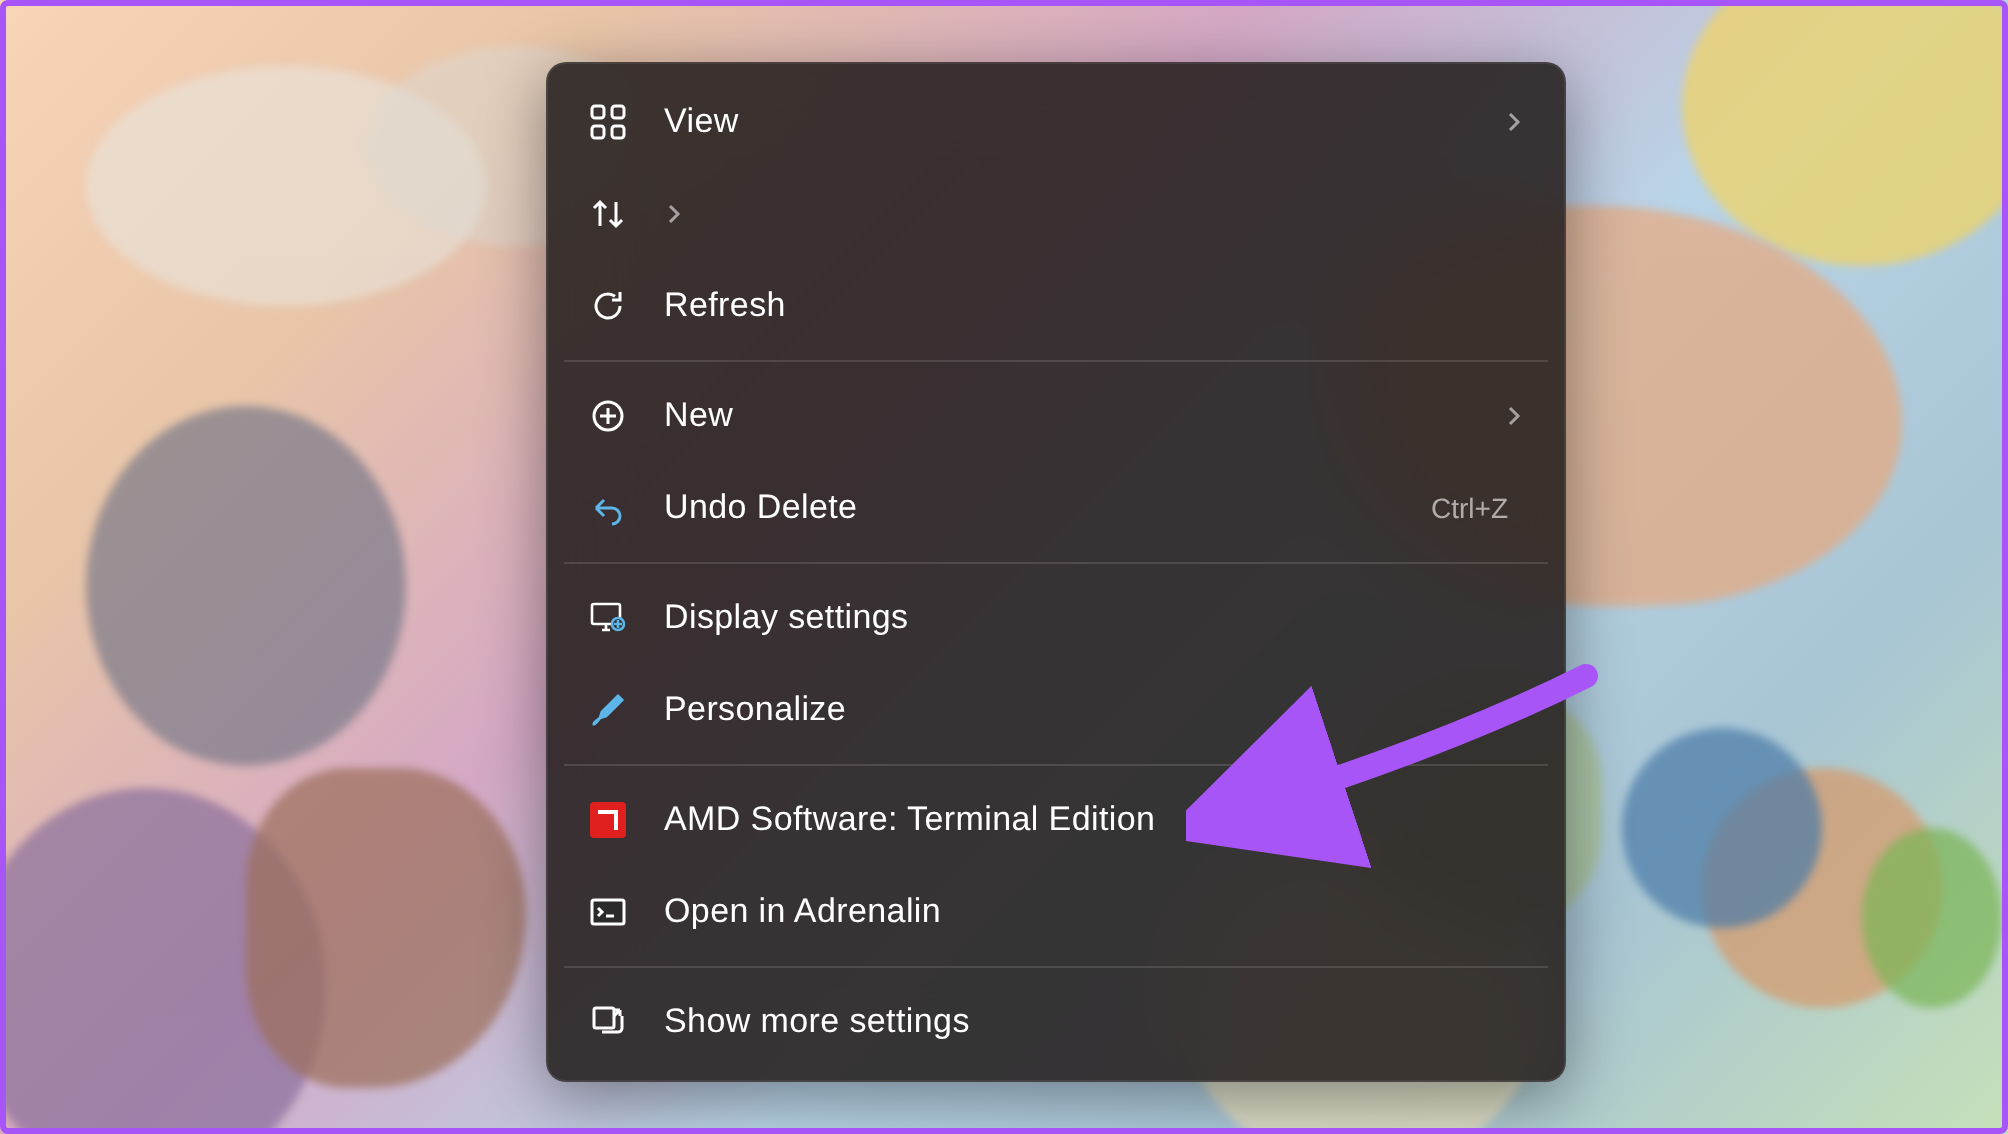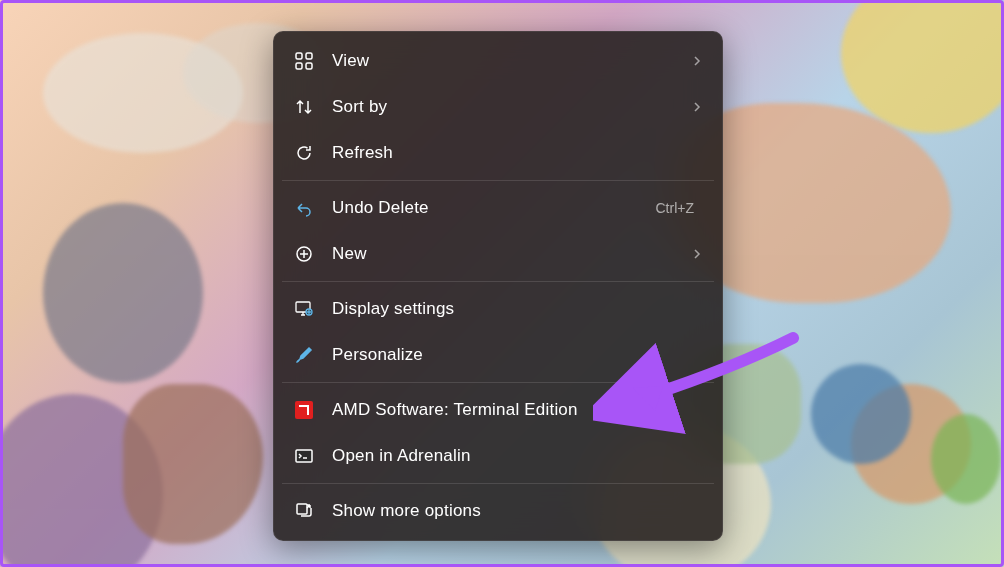--- a/index.html
+++ b/index.html
@@ -31,21 +31,21 @@
     .bg-shape.purple1 { background: #8b6f9c; width: 180px; height: 200px; bottom: -30px; left: -20px; }
     .bg-shape.gray1 { background: #7a7a8a; width: 160px; height: 180px; top: 200px; left: 40px; }
     .bg-shape.brown1 { background: #9c6f5a; width: 140px; height: 160px; bottom: 20px; left: 120px; border-radius: 40% 50% 60% 40%; }
     .bg-shape.cloud1 { background: #e8e4dc; width: 200px; height: 120px; top: 30px; left: 40px; border-radius: 60%; opacity: 0.6; }
     .bg-shape.cloud2 { background: #dcd8d0; width: 150px; height: 100px; top: 20px; left: 180px; border-radius: 60%; opacity: 0.5; }
     
     .context-menu {
       position: absolute;
       top: 28px;
       left: 270px;
-      width: 450px;
+      width: 510px;
       background: rgba(35, 30, 28, 0.88);
       backdrop-filter: blur(20px);
       border-radius: 10px;
       padding: 6px;
       box-shadow: 0 8px 32px rgba(0,0,0,0.4);
       border: 1px solid rgba(255,255,255,0.08);
       color: #fff;
     }
     
     .menu-item {
@@ -150,64 +150,63 @@
         </svg>
     </span>
   </div>
 
   <div class="menu-item">
     <span class="menu-icon">
       <svg width="18" height="18" viewBox="0 0 18 18" fill="none" stroke="#fff" stroke-width="1.5">
         <path d="M5 3v12M2 6l3-3 3 3M13 15V3M10 12l3 3 3-3"></path>
       </svg>
     </span>
-    <span class="menu-label">Sort by</span>
     <span class="menu-chevron">
       <svg width="10" height="10" viewBox="0 0 10 10" fill="none" stroke="rgba(255,255,255,0.55)" stroke-width="1.5">
           <path d="M3 1l4 4-4 4"></path>
         </svg>
     </span>
   </div>
 
   <div class="menu-item">
     <span class="menu-icon">
       <svg width="18" height="18" viewBox="0 0 18 18" fill="none" stroke="#fff" stroke-width="1.5">
         <path d="M15 9a6 6 0 1 1-2.5-4.9M15 2v4h-4"></path>
       </svg>
     </span>
     <span class="menu-label">Refresh</span>
   </div>
 
   <div class="menu-separator"></div>
-
-  <div class="menu-item">
-    <span class="menu-icon">
-      <svg width="18" height="18" viewBox="0 0 18 18" fill="none" stroke="#5eb5e8" stroke-width="1.5">
-        <path d="M3 9h8a4 4 0 0 1 0 8M3 9l4-4M3 9l4 4"></path>
-      </svg>
-    </span>
-    <span class="menu-label">Undo Delete</span>
-    <span class="menu-shortcut">Ctrl+Z</span>
-  </div>
 
   <div class="menu-item">
     <span class="menu-icon">
       <svg width="18" height="18" viewBox="0 0 18 18" fill="none" stroke="#fff" stroke-width="1.5">
         <circle cx="9" cy="9" r="7"></circle>
         <path d="M9 5v8M5 9h8"></path>
       </svg>
     </span>
     <span class="menu-label">New</span>
     <span class="menu-chevron">
       <svg width="10" height="10" viewBox="0 0 10 10" fill="none" stroke="rgba(255,255,255,0.55)" stroke-width="1.5">
           <path d="M3 1l4 4-4 4"></path>
         </svg>
     </span>
   </div>
 
+  <div class="menu-item">
+    <span class="menu-icon">
+      <svg width="18" height="18" viewBox="0 0 18 18" fill="none" stroke="#5eb5e8" stroke-width="1.5">
+        <path d="M3 9h8a4 4 0 0 1 0 8M3 9l4-4M3 9l4 4"></path>
+      </svg>
+    </span>
+    <span class="menu-label">Undo Delete</span>
+    <span class="menu-shortcut">Ctrl+Z</span>
+  </div>
+
   <div class="menu-separator"></div>
 
   <div class="menu-item">
     <span class="menu-icon">
       <svg width="18" height="18" viewBox="0 0 18 18" fill="none" stroke="#fff" stroke-width="1.3">
         <rect x="1" y="2" width="14" height="10" rx="1"></rect>
         <path d="M6 15h4M8 12v3"></path>
         <circle cx="14" cy="12" r="3" fill="#2a2a2a" stroke="#5eb5e8"></circle>
         <path d="M14 10v4M12 12h4" stroke="#5eb5e8"></path>
       </svg>
@@ -247,21 +246,21 @@
 
   <div class="menu-separator"></div>
 
   <div class="menu-item">
     <span class="menu-icon">
       <svg width="18" height="18" viewBox="0 0 18 18" fill="none" stroke="#fff" stroke-width="1.5">
         <rect x="2" y="2" width="10" height="10" rx="1"></rect>
         <path d="M6 14h8a2 2 0 0 0 2-2V6M12 6l3-3M15 3h-3M15 3v3"></path>
       </svg>
     </span>
-    <span class="menu-label">Show more options</span>
+    <span class="menu-label">Show more settings</span>
   </div>
 
 </div>
 
 <svg class="arrow-annotation" width="220" height="130">
   <defs>
     <marker id="arrowhead" markerWidth="8" markerHeight="8" refX="2" refY="4" orient="auto">
       <polygon points="0 0, 8 4, 0 8" fill="#a855f7"></polygon>
     </marker>
   </defs>

